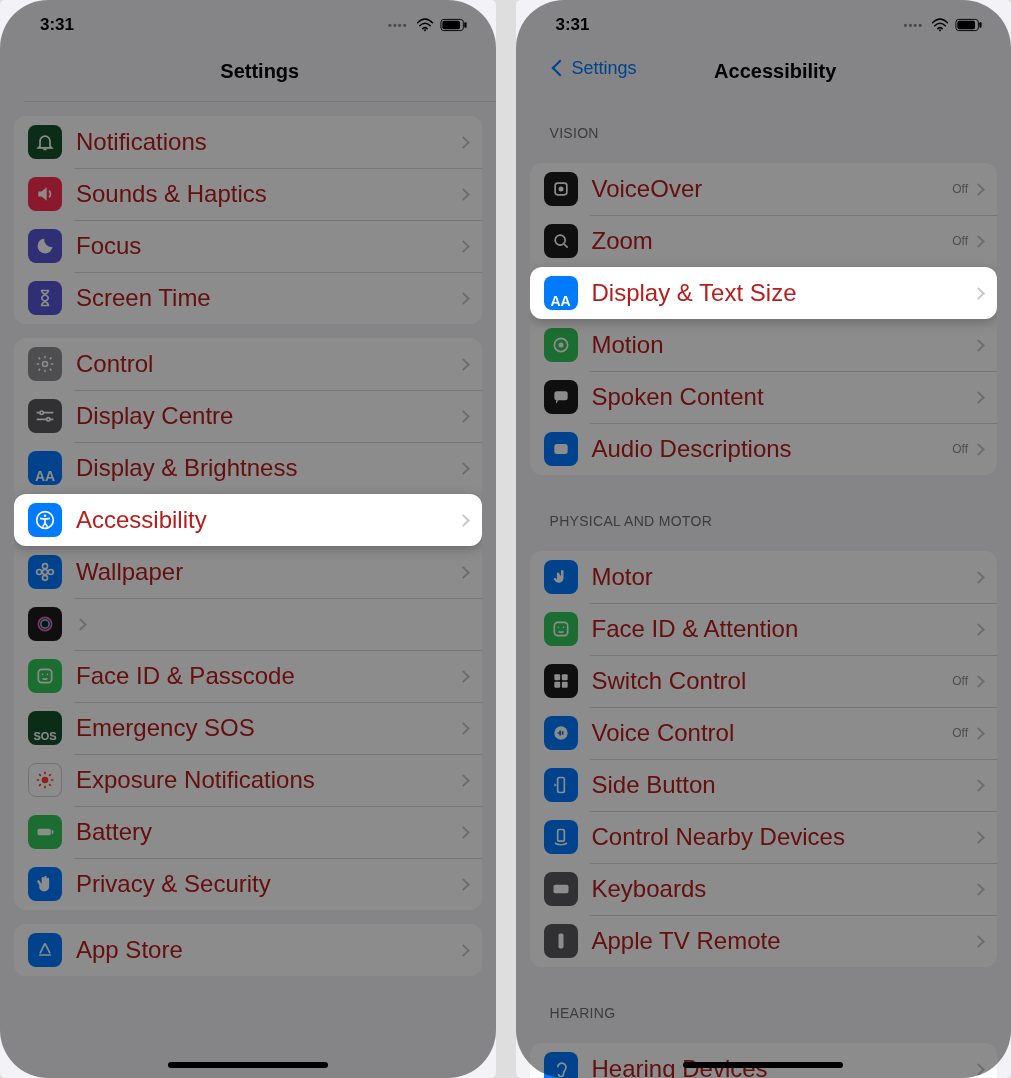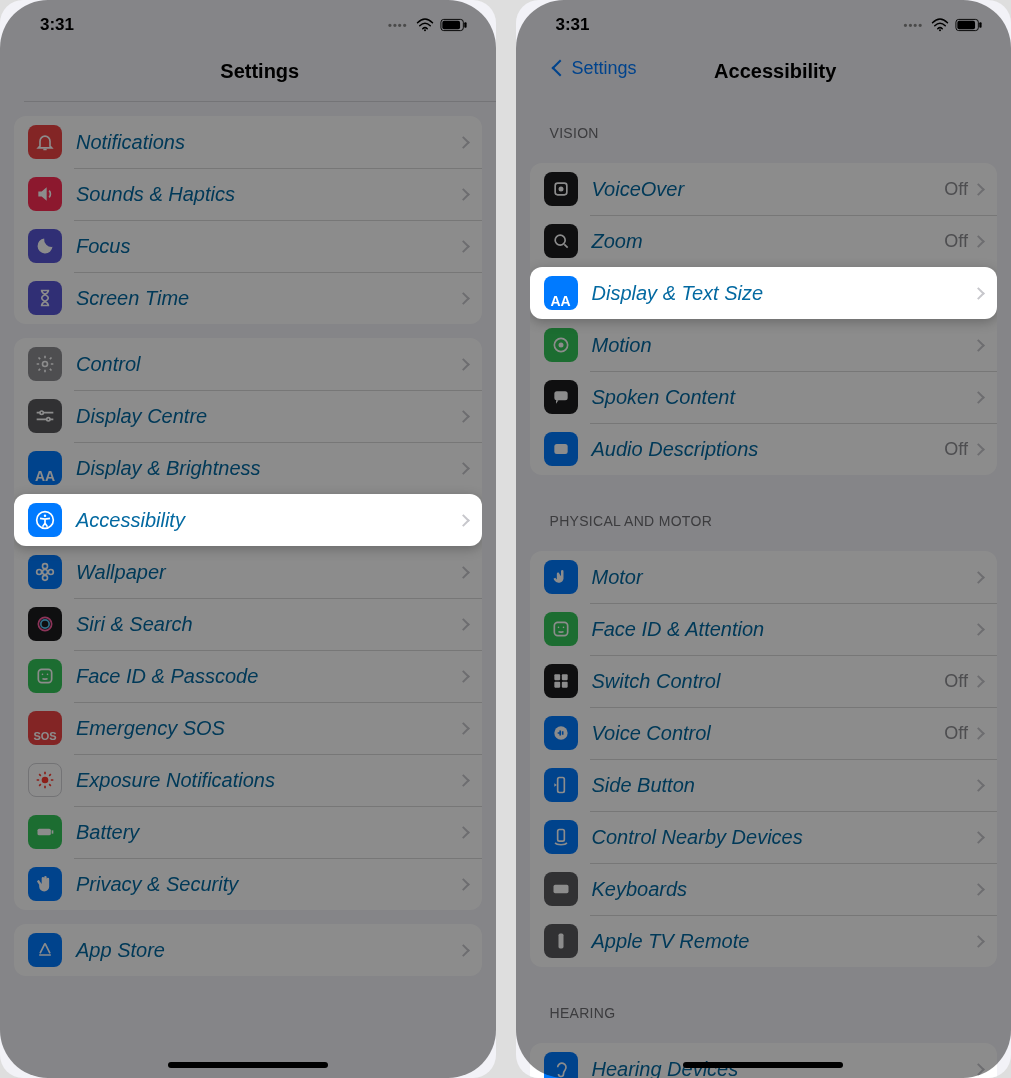--- a/index.html
+++ b/index.html
@@ -9,21 +9,21 @@
     width: 1011px;
     height: 1078px;
     display: flex;
     gap: 20px;
     padding: 0;
   }
   .phone {
     width: 496px;
     height: 1078px;
     background: #f2f2f7;
-    border-radius: 23px;
+    border-radius: 5px;
     overflow: hidden;
     position: relative;
     display: flex;
     flex-direction: column;
   }
   .statusbar {
     height: 50px;
     display: flex;
     align-items: center;
     justify-content: space-between;
@@ -91,22 +91,22 @@
     height:0.5px;
     background: rgba(0,0,0,0.15);
   }
   .icon {
     width:34px; height:34px; border-radius:8px;
     display:flex; align-items:center; justify-content:center;
     margin-right:14px;
     flex:0 0 34px;
     color:#fff; font-size:16px; font-weight:600;
   }
-  .label { flex:1; font-size:20px; color:#0369a1;font-style:italic; }
-  .value { color:#8e8e93; font-size:18px; margin-right:6px; }
+  .label { flex:1; font-size:24px; color:#b91c1c; }
+  .value { color:#8e8e93; font-size:12px; margin-right:6px; }
   .chevron {
     width:9px; height:9px;
     border-right:2px solid #c7c7cc;
     border-top:2px solid #c7c7cc;
     transform: rotate(45deg);
   }
   .home-indicator{
     position:absolute; bottom:10px; left:50%; transform:translateX(-50%);
     width:160px; height:6px; background:#000; border-radius:4px;
   }
@@ -120,21 +120,21 @@
     position: relative;
     z-index: 10;
     background:#fff;
     border-radius:12px;
     box-shadow: 0 3px 12px rgba(0,0,0,0.25);
   }
   .row.highlight::before { display:none; }
   .row.highlight + .row::before { display:none; }
 
   
-  .bg-red{background:#ef4444}.bg-pink{background:#ff2d55}.bg-purple{background:#5856d6}
+  .bg-red{background:#14532d}.bg-pink{background:#ff2d55}.bg-purple{background:#5856d6}
   .bg-blue{background:#007aff}.bg-gray{background:#8e8e93}.bg-darkgray{background:#5a5a5e}
   .bg-green{background:#34c759}.bg-black{background:#1c1c1e}
   .bg-white{background:#fff;color:#888;border:0.5px solid #d1d1d6}
 
   
   .icon svg{width:20px;height:20px;stroke:#fff;fill:none;stroke-width:2;}
   .icon.bg-white svg{stroke:#888;}
   .icon .txt{font-size:14px;font-weight:700;margin-top:16px;}
 </style>
 </head>
@@ -254,21 +254,20 @@
           <div class="label">Wallpaper</div>
           <div class="chevron"></div>
         </div>
         <div class="row">
           <div class="icon bg-black">
             <svg viewBox="0 0 24 24">
               <circle cx="12" cy="12" r="8" stroke="#ff5fa2"></circle>
               <circle cx="12" cy="12" r="5" stroke="#5ac8fa"></circle>
             </svg>
           </div>
-          <div class="label">Siri &amp; Search</div>
           <div class="chevron"></div>
         </div>
         <div class="row">
           <div class="icon bg-green">
             <svg viewBox="0 0 24 24">
               <rect x="4" y="4" width="16" height="16" rx="4"></rect>
               <circle cx="9" cy="10" r="1" fill="#fff" stroke="none"></circle>
               <circle cx="15" cy="10" r="1" fill="#fff" stroke="none"></circle>
               <path d="M9 15c1 1 5 1 6 0"></path>
             </svg>

